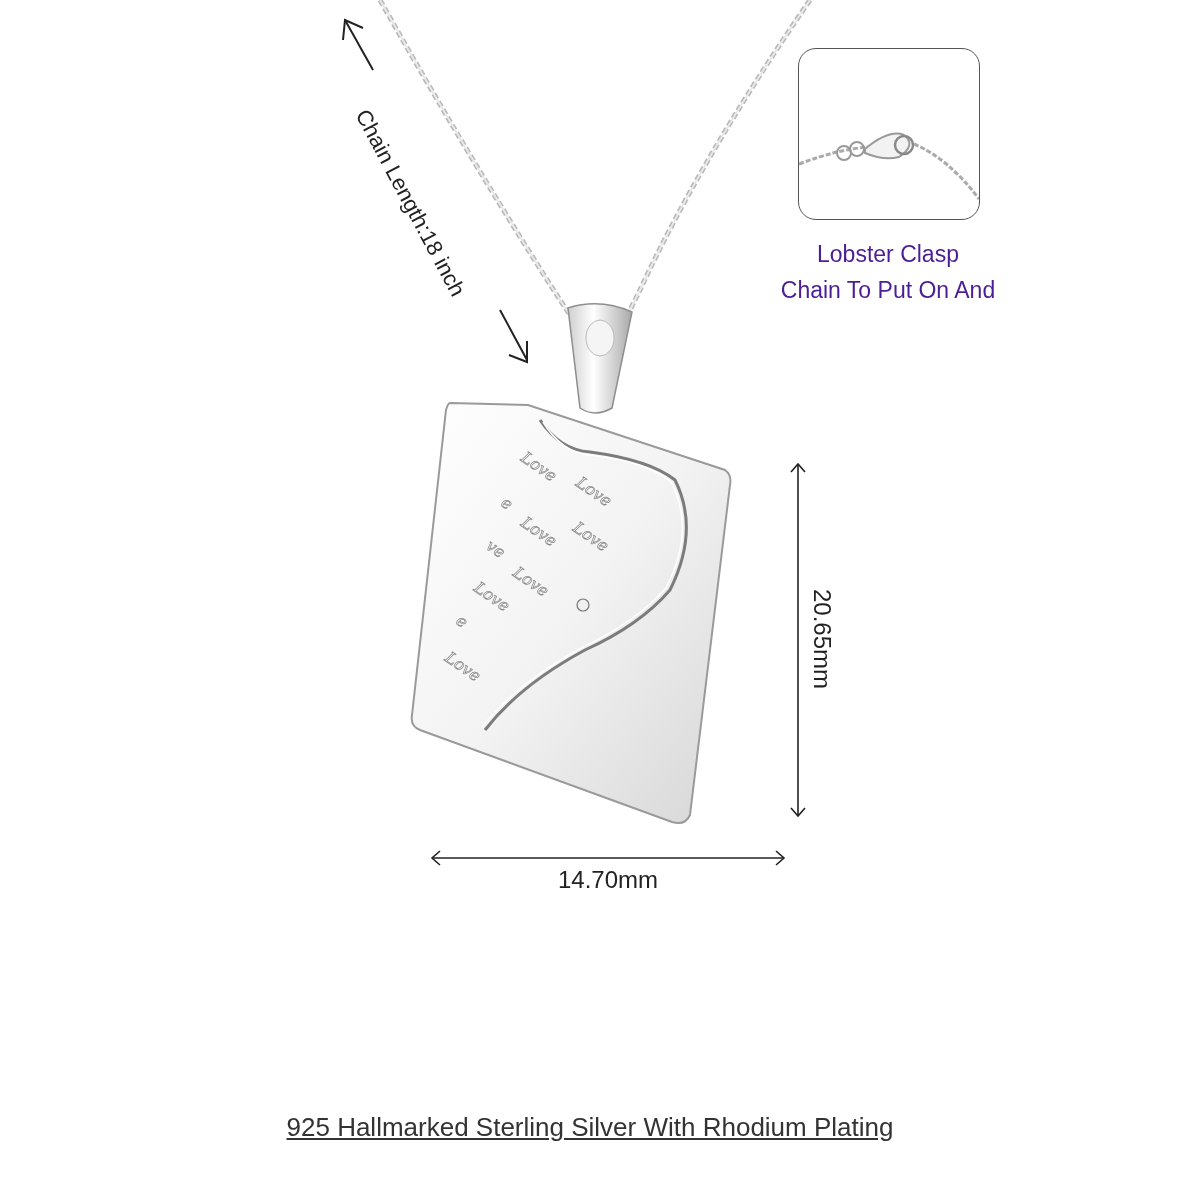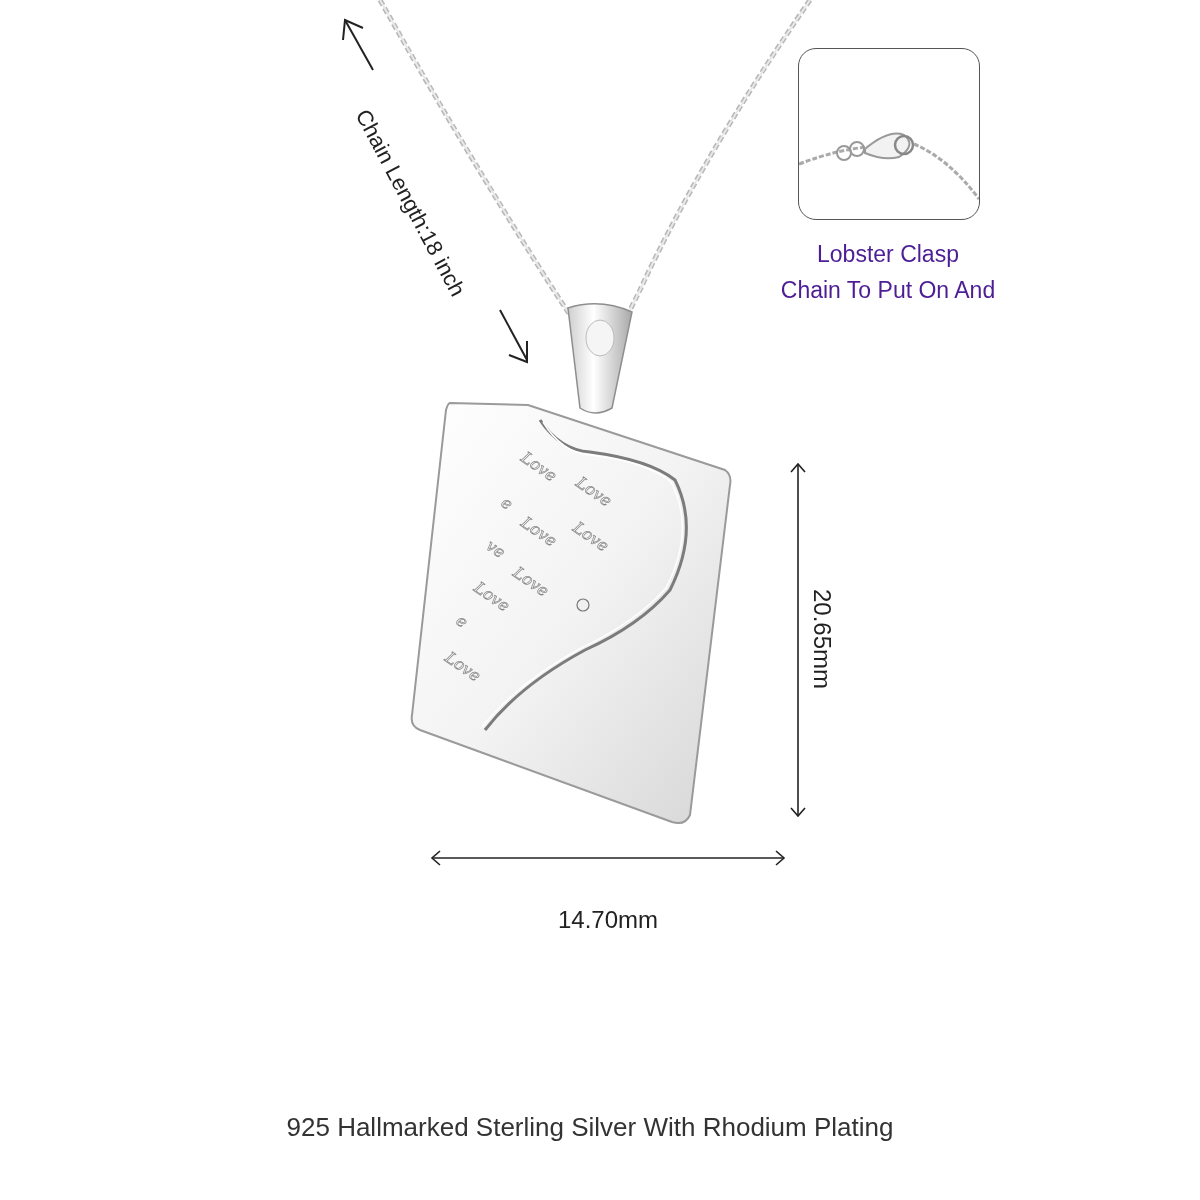--- a/index.html
+++ b/index.html
@@ -24,25 +24,25 @@
       position: absolute; left: 740px; top: 236px; width: 296px;
       font-size: 23px; line-height: 36px; text-align: center; color: #4c1d95;
     }
     .dim-v-label {
       position: absolute; left: 742px; top: 625px; width: 160px;
       font-size: 24px; color: #222; text-align: center;
       transform: rotate(90deg); transform-origin: center center;
     }
     .dim-h-label {
       position: absolute; left: 508px; top: 866px; width: 200px;
-      font-size: 24px; color: #222; text-align: center; margin-top: 40px;
+      font-size: 24px; color: #222; text-align: center;
     }
     .footer-text {
       position: absolute; left: 0; top: 1112px; width: 1180px;
-      font-size: 26px; color: #333; text-align: center;
+      font-size: 26px; color: #333; text-align: center; text-decoration: underline;
     }
   </style>
 </head>
 <body>
 
 <svg class="abs" style="left:0;top:0" width="1200" height="1200">
   <defs>
     <pattern id="links" width="10" height="10" patternUnits="userSpaceOnUse">
       <ellipse cx="5" cy="5" rx="3.5" ry="2.2" fill="none" stroke="#9a9a9a" stroke-width="1.2"></ellipse>
     </pattern>

